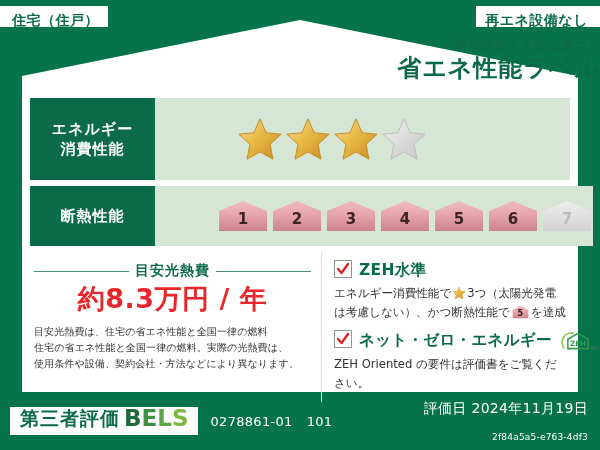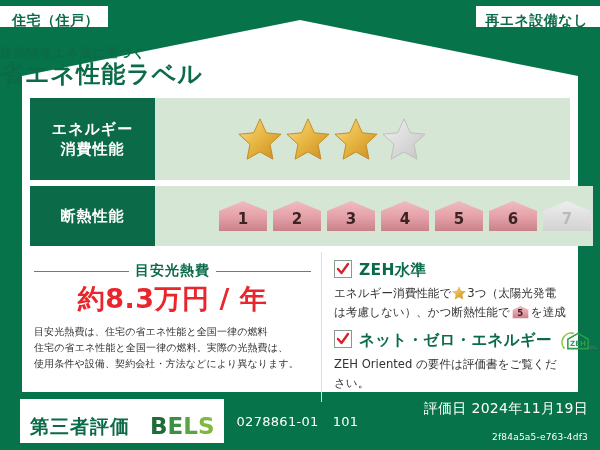--- a/index.html
+++ b/index.html
@@ -20,30 +20,30 @@
   .badge-left{left:0;padding-left:12px;}
   .badge-right{right:0;padding-right:12px;}
 
   
   .roof{
     position:absolute;left:22px;right:22px;top:20px;height:72px;
     overflow:hidden;
   }
   .roof svg{display:block;width:100%;height:100%;}
   .title-wrap{
-    position:absolute;left:0;right:0;top:46px;text-align:left;
+    position:absolute;left:0;right:0;top:38px;text-align:right;
     pointer-events:none;
   }
   .title-sub{
     font-size:12.5px;font-weight:bold;color:#0b6b48;letter-spacing:0.6px;
     line-height:1.1;margin:0 0 3px 0;
   }
   .title-main{
     font-size:24px;font-weight:bold;color:#0b6b48;letter-spacing:1px;
-    line-height:1.1;margin:0;font-family:Liberation Mono, monospace;
+    line-height:1.1;margin:0;
   }
 
   
   .panel{
     position:absolute;left:22px;right:22px;top:90px;bottom:58px;
     background:#ffffff;
   }
 
   
   .perf-row{display:flex;align-items:stretch;}
@@ -114,22 +114,22 @@
   }
   .inline-house svg{position:absolute;inset:0;width:100%;height:100%;}
   .inline-house b{position:relative;z-index:2;font-size:8.5px;color:#3b2326;line-height:1;padding-bottom:1.5px;}
 
   
   .footer{
     position:absolute;left:0;right:0;bottom:0;height:58px;
     display:flex;align-items:center;
   }
   .bels-box{
-    background:#ffffff;margin-left:20px;padding:16px 10px 5px 10px;
-    display:flex;align-items:center;gap:20px;
+    background:#ffffff;margin-left:10px;padding:0 10px 5px 10px;
+    display:flex;align-items:center;gap:4px;
   }
   .bels-jp{font-size:19px;font-weight:bold;color:#0b6b48;letter-spacing:1px;line-height:1;}
   .bels-en{font-size:23px;font-weight:bold;line-height:1;letter-spacing:0px;}
   .bels-en .b1{color:#1f6b3a;}
   .bels-en .b2{color:#3c8f43;}
   .bels-en .b3{color:#5aa544;}
   .bels-en .b4{color:#7fb83f;}
   .bels-num{color:#ffffff;font-size:13px;margin-left:12px;letter-spacing:0.3px;}
   .bels-num .gap{display:inline-block;width:14px;}
   .footer-right{

